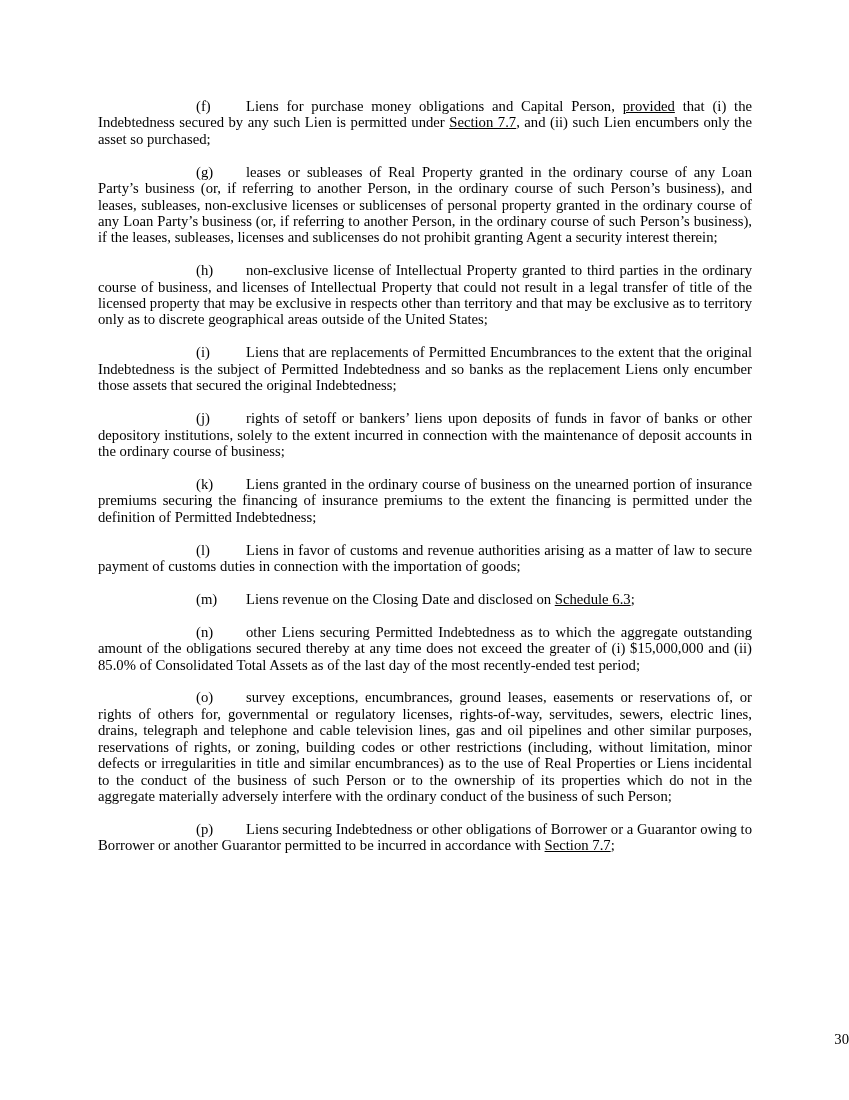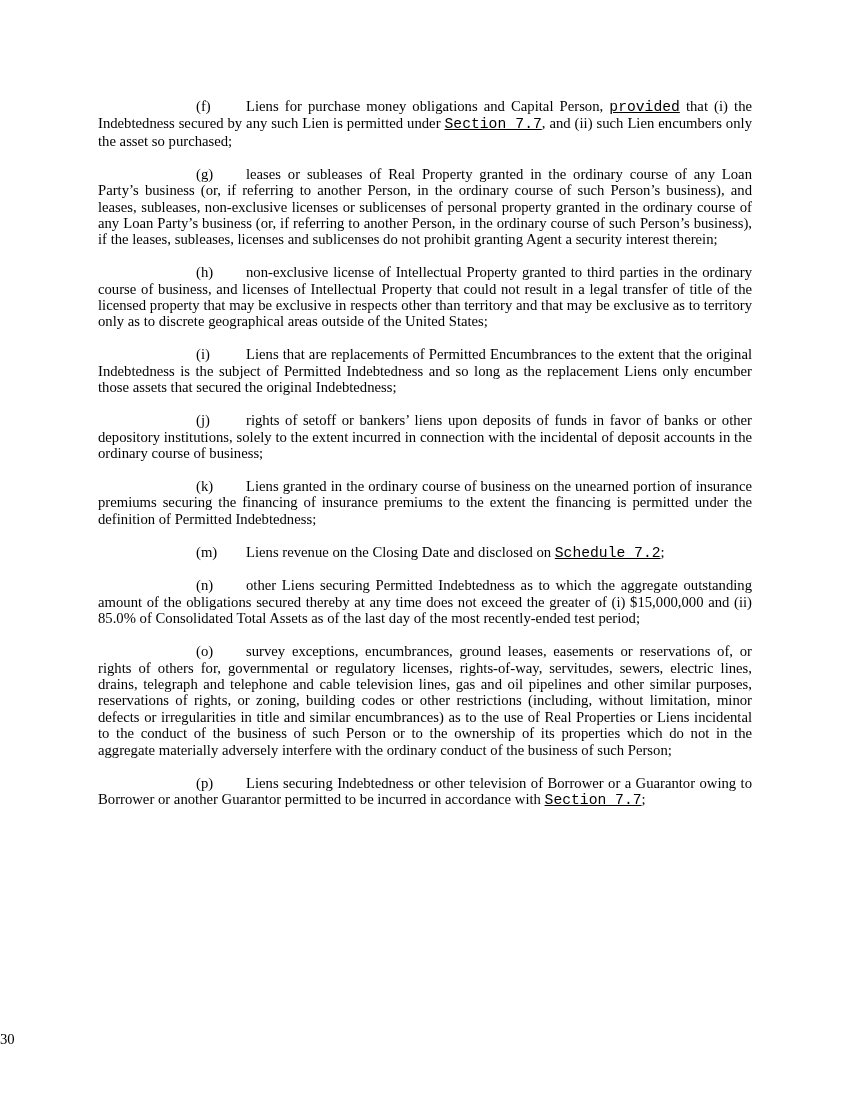--- a/index.html
+++ b/index.html
@@ -29,40 +29,40 @@
     margin: 0 0 16.5px 0;
     text-indent: 98px;
   }
   .clause-label {
     display: inline-block;
     width: 50px;
     text-indent: 0;
   }
   .u {
     text-decoration: underline;
-    font-family: Liberation Mono, monospace;
   }
   .page-number {
     position: absolute;
     top: 1031px;
     left: 0;
     right: 0;
-    text-align: left;
+    text-align: right;
   }
 </style>
 </head>
 <body>
 
 <div class="page">
   <div class="doc-body">
       <p class="clause"><span class="clause-label">(f)</span><span>Liens for purchase money obligations and Capital Person, </span><span class="u">provided</span><span> that (i) the Indebtedness secured by any such Lien is permitted under </span><span class="u">Section 7.7</span><span>, and (ii) such Lien encumbers only the asset so purchased;</span></p>
       <p class="clause"><span class="clause-label">(g)</span><span>leases or subleases of Real Property granted in the ordinary course of any Loan Party’s business (or, if referring to another Person, in the ordinary course of such Person’s business), and leases, subleases, non-exclusive licenses or sublicenses of personal property granted in the ordinary course of any Loan Party’s business (or, if referring to another Person, in the ordinary course of such Person’s business), if the leases, subleases, licenses and sublicenses do not prohibit granting Agent a security interest therein;</span></p>
       <p class="clause"><span class="clause-label">(h)</span><span>non-exclusive license of Intellectual Property granted to third parties in the ordinary course of business, and licenses of Intellectual Property that could not result in a legal transfer of title of the licensed property that may be exclusive in respects other than territory and that may be exclusive as to territory only as to discrete geographical areas outside of the United States;</span></p>
-      <p class="clause"><span class="clause-label">(i)</span><span>Liens that are replacements of Permitted Encumbrances to the extent that the original Indebtedness is the subject of Permitted Indebtedness and so long as the replacement Liens only encumber those assets that secured the original Indebtedness;</span></p>
-      <p class="clause"><span class="clause-label">(j)</span><span>rights of setoff or bankers’ liens upon deposits of funds in favor of banks or other depository institutions, solely to the extent incurred in connection with the incidental of deposit accounts in the ordinary course of business;</span></p>
+      <p class="clause"><span class="clause-label">(i)</span><span>Liens that are replacements of Permitted Encumbrances to the extent that the original Indebtedness is the subject of Permitted Indebtedness and so banks as the replacement Liens only encumber those assets that secured the original Indebtedness;</span></p>
+      <p class="clause"><span class="clause-label">(j)</span><span>rights of setoff or bankers’ liens upon deposits of funds in favor of banks or other depository institutions, solely to the extent incurred in connection with the maintenance of deposit accounts in the ordinary course of business;</span></p>
       <p class="clause"><span class="clause-label">(k)</span><span>Liens granted in the ordinary course of business on the unearned portion of insurance premiums securing the financing of insurance premiums to the extent the financing is permitted under the definition of Permitted Indebtedness;</span></p>
-      <p class="clause"><span class="clause-label">(m)</span><span>Liens revenue on the Closing Date and disclosed on </span><span class="u">Schedule 7.2</span><span>;</span></p>
+      <p class="clause"><span class="clause-label">(l)</span><span>Liens in favor of customs and revenue authorities arising as a matter of law to secure payment of customs duties in connection with the importation of goods;</span></p>
+      <p class="clause"><span class="clause-label">(m)</span><span>Liens revenue on the Closing Date and disclosed on </span><span class="u">Schedule 6.3</span><span>;</span></p>
       <p class="clause"><span class="clause-label">(n)</span><span>other Liens securing Permitted Indebtedness as to which the aggregate outstanding amount of the obligations secured thereby at any time does not exceed the greater of (i) $15,000,000 and (ii) 85.0% of Consolidated Total Assets as of the last day of the most recently-ended test period;</span></p>
       <p class="clause"><span class="clause-label">(o)</span><span>survey exceptions, encumbrances, ground leases, easements or reservations of, or rights of others for, governmental or regulatory licenses, rights-of-way, servitudes, sewers, electric lines, drains, telegraph and telephone and cable television lines, gas and oil pipelines and other similar purposes, reservations of rights, or zoning, building codes or other restrictions (including, without limitation, minor defects or irregularities in title and similar encumbrances) as to the use of Real Properties or Liens incidental to the conduct of the business of such Person or to the ownership of its properties which do not in the aggregate materially adversely interfere with the ordinary conduct of the business of such Person;</span></p>
-      <p class="clause"><span class="clause-label">(p)</span><span>Liens securing Indebtedness or other television of Borrower or a Guarantor owing to Borrower or another Guarantor permitted to be incurred in accordance with </span><span class="u">Section 7.7</span><span>;</span></p>
+      <p class="clause"><span class="clause-label">(p)</span><span>Liens securing Indebtedness or other obligations of Borrower or a Guarantor owing to Borrower or another Guarantor permitted to be incurred in accordance with </span><span class="u">Section 7.7</span><span>;</span></p>
     </div>
   <div class="page-number">30</div>
 </div>
 
 </body></html>

